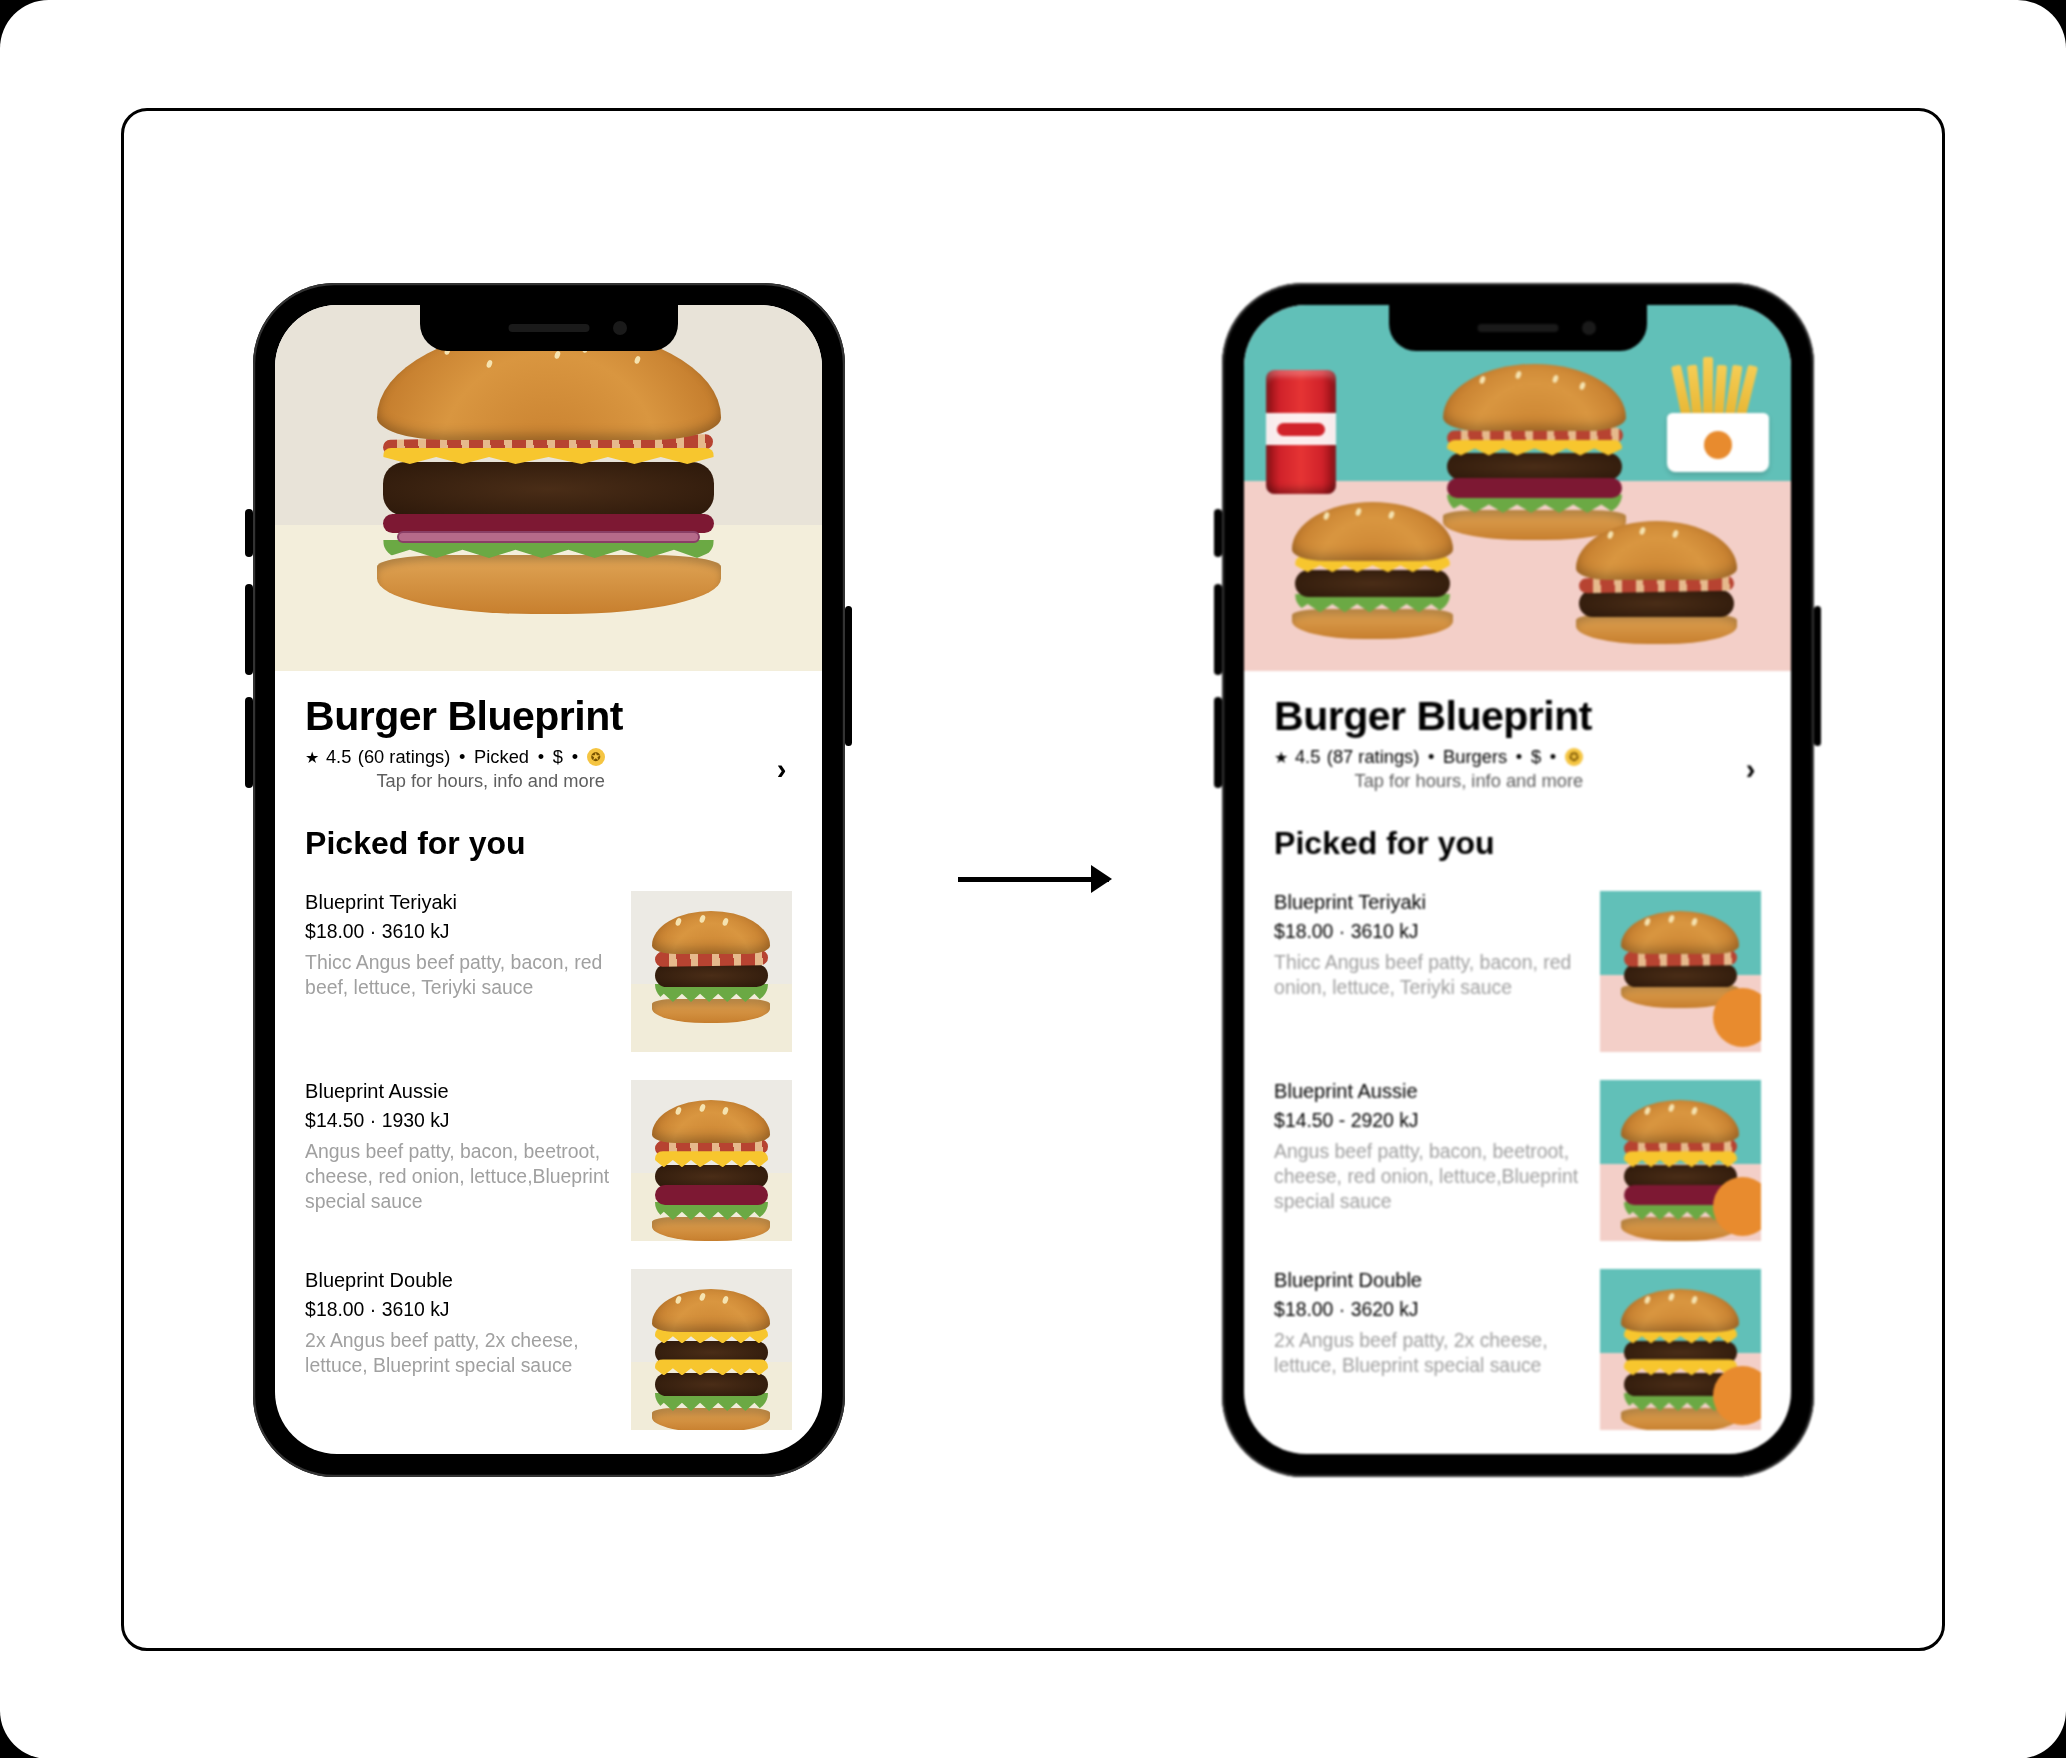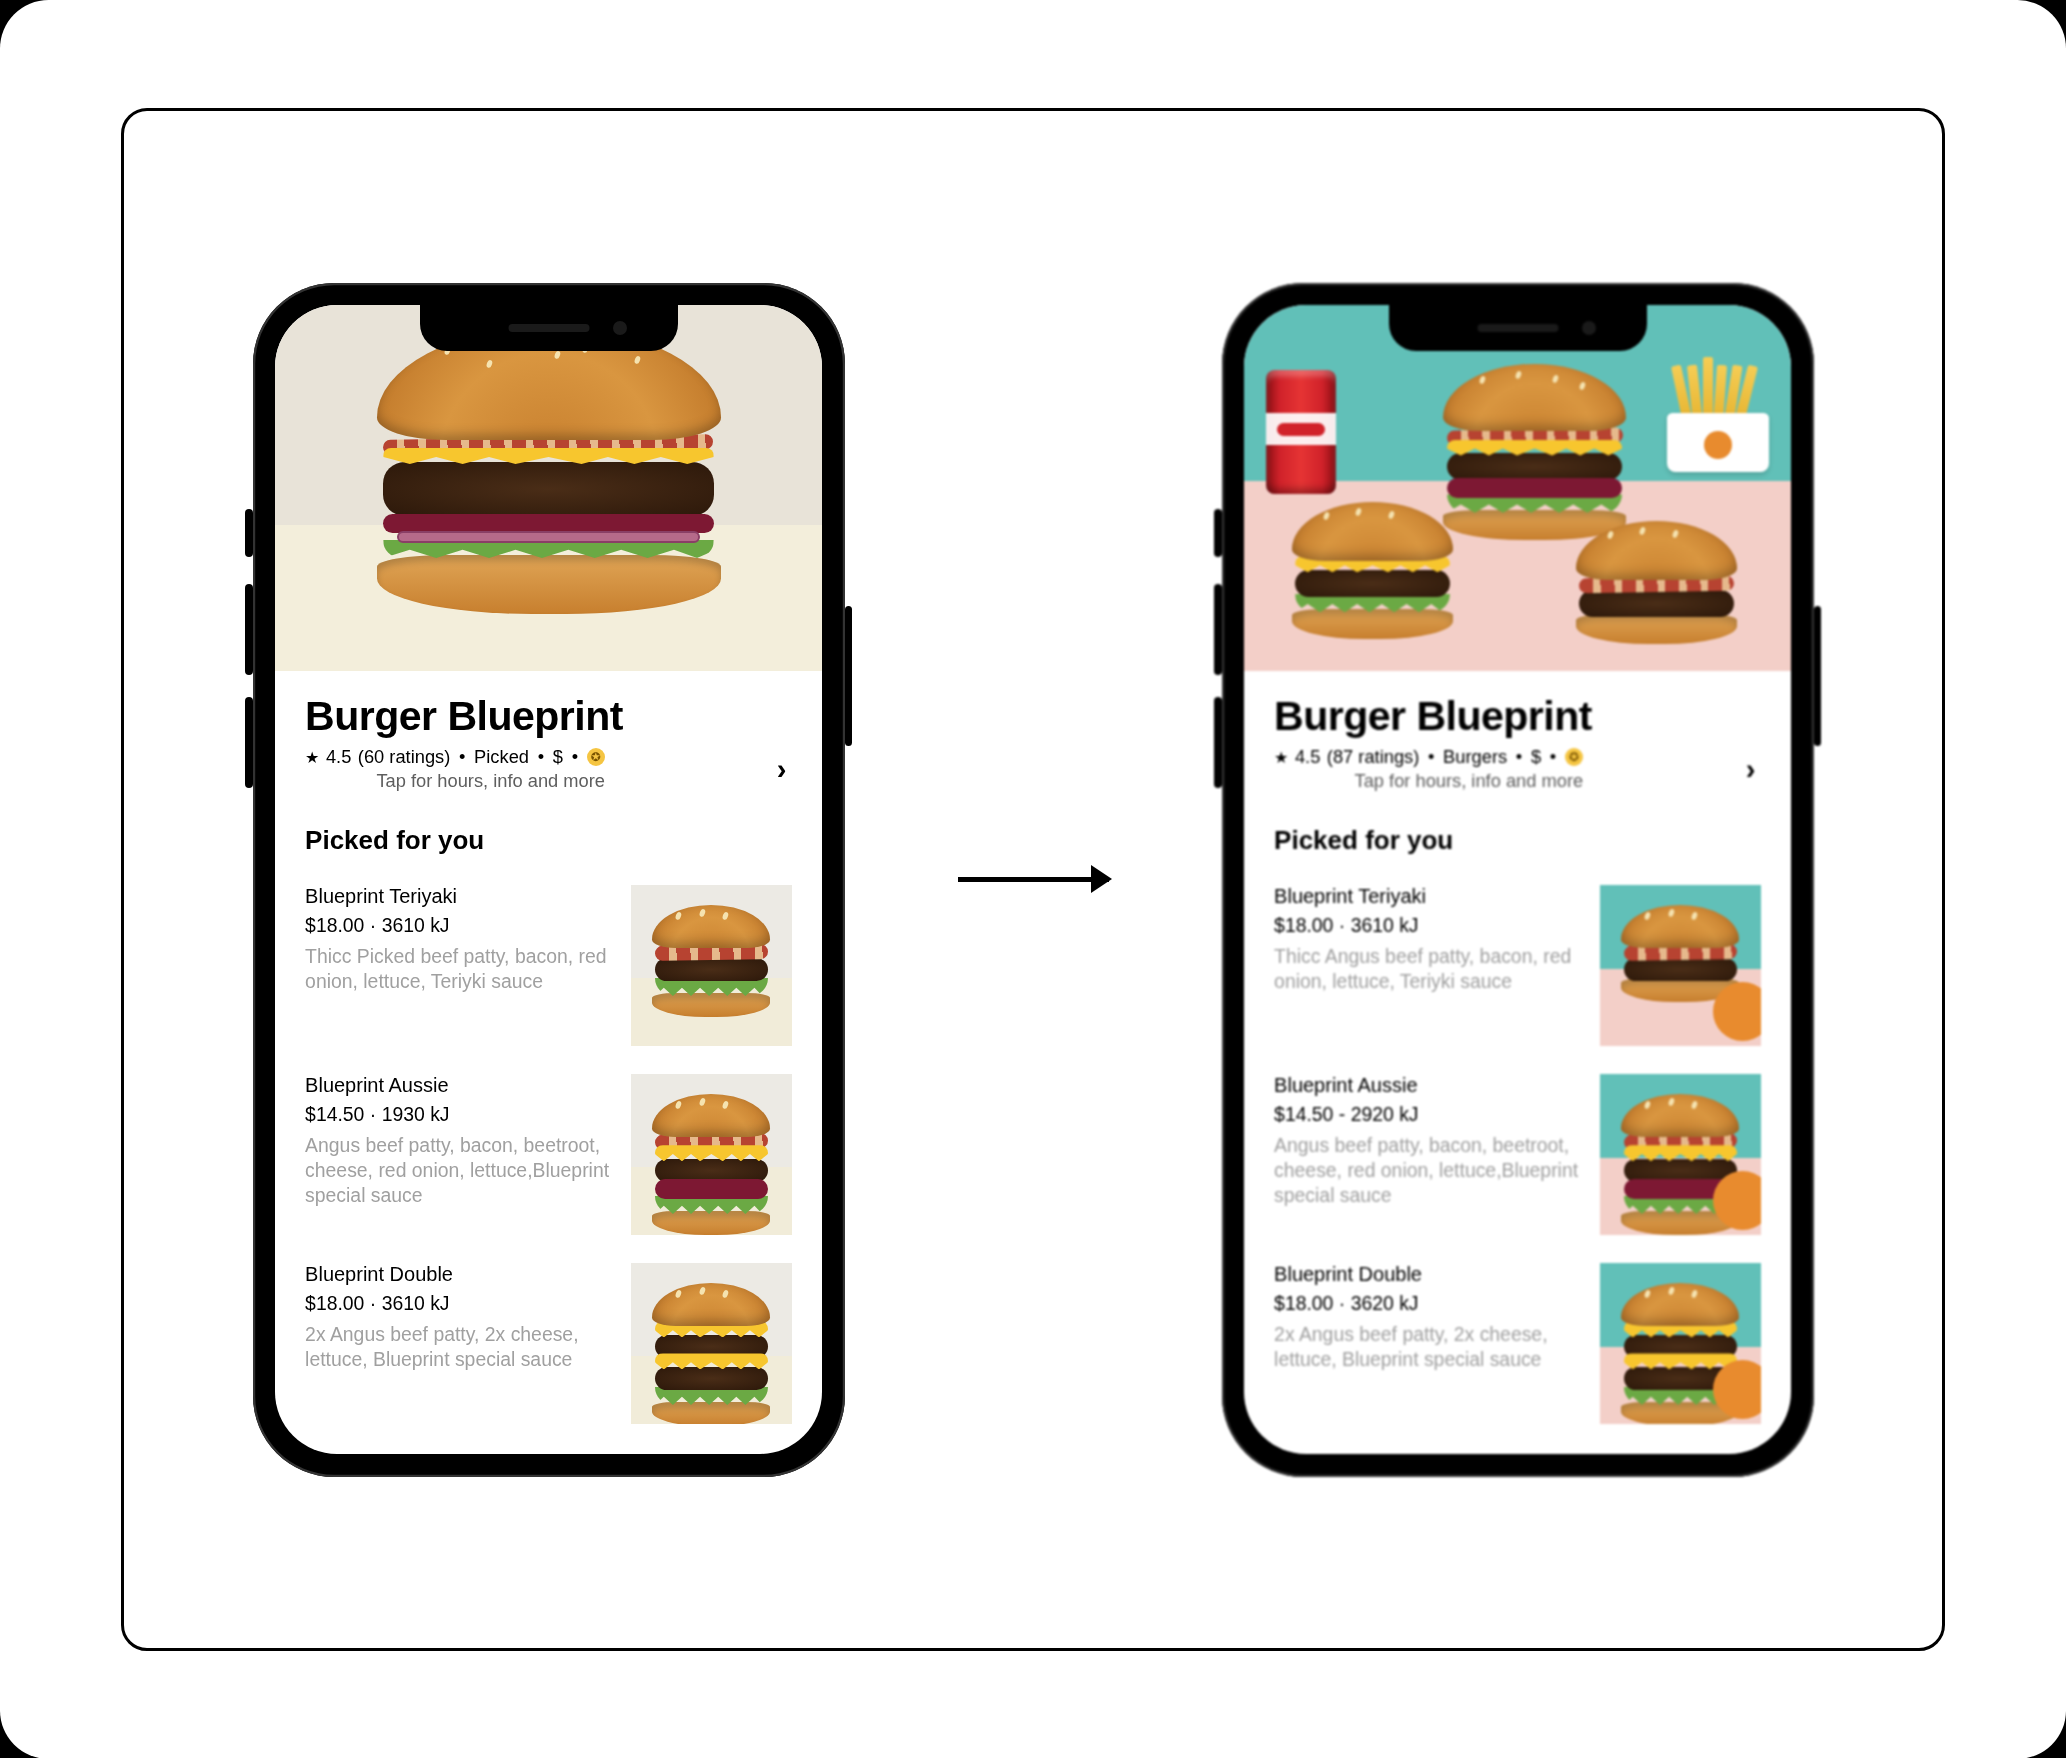--- a/index.html
+++ b/index.html
@@ -201,21 +201,21 @@
   .meta { font-size: 18.3px; color: #000; display: flex; align-items: center; gap: 6.5px; flex-wrap: wrap; }
   .meta .star { font-size: 16px; }
   .meta .dot::before { content: "•"; margin: 0 2.2px; }
   .meta .medal {
     display: inline-flex; width: 18.3px; height: 18.3px; border-radius: 50%;
     background: #f5c542; align-items: center; justify-content: center; font-size: 12px; color: #7a5400;
   }
   .subline { font-size: 18.3px; color: #5e5e5e; text-align: right; }
   .chev { font-size: 29px; font-weight: 700; color: #000; padding: 5.4px; }
 
-  .section-h { font-size: 26px; font-weight: 800; margin-top: 33px; margin-bottom: 15px; }
+  .section-h { font-size: 32px; font-weight: 800; margin-top: 33px; margin-bottom: 15px; }
 
   .item {
     display: flex; justify-content: space-between; gap: 16px;
     padding: 14px 0;
   }
   .item-text { flex: 1; max-width: 317px; }
   .item-name { font-size: 20px; font-weight: 500; color: #000; margin-bottom: 5.4px; }
   .item-price { font-size: 19.4px; color: #000; margin-bottom: 7.5px; }
   .item-desc { font-size: 19.4px; color: #a0a0a0; line-height: 1.28; }
 
@@ -312,21 +312,21 @@
         </div>
 
         <div class="section-h">Picked for you</div>
 
         <div class="item">
           <div class="item-text">
             <div class="item-name">Blueprint Teriyaki</div>
             <div class="item-price">
               <span>$18.00</span> · <span>3610 kJ</span>
             </div>
-            <div class="item-desc">Thicc Picked beef patty, bacon, red onion, lettuce, Teriyki sauce</div>
+            <div class="item-desc">Thicc Angus beef patty, bacon, red beef, lettuce, Teriyki sauce</div>
           </div>
           <div class="thumb style-a">
             <div class="burger tb">
                 <div class="bun-top seeds">
                   <span class="seed"></span>
                   <span class="seed"></span>
                   <span class="seed"></span>
                 </div>
                 <div class="layer bacon"></div>
                 <div class="layer patty"></div>

